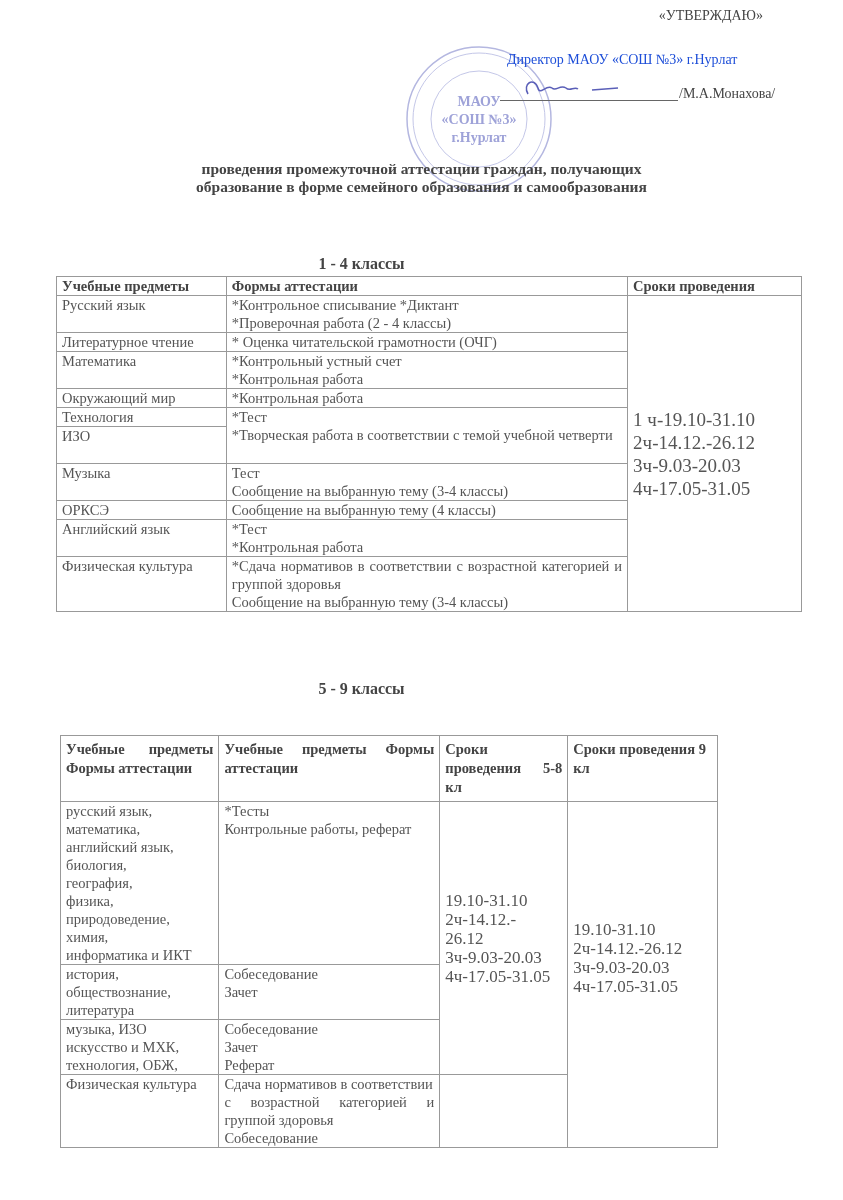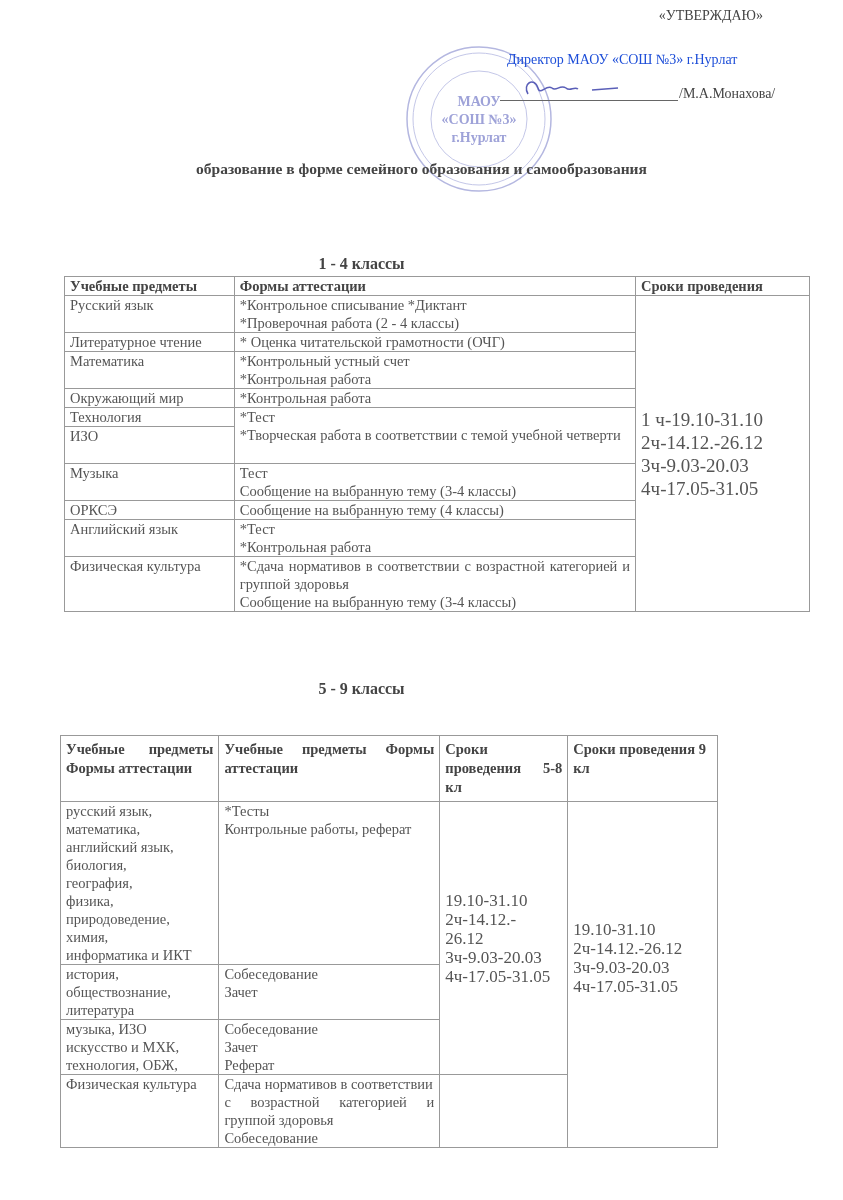--- a/index.html
+++ b/index.html
@@ -42,26 +42,27 @@
 
 <div class="director">Директор МАОУ «СОШ №3» г.Нурлат</div>
 <div class="signline"></div>
 <svg class="signature" width="110" height="30">
   <path d="M8 20 C2 10, 14 2, 18 14 C20 22, 26 10, 32 14 C36 18, 40 10, 46 14 C50 18, 54 12, 58 15" fill="none" stroke="#5a5fb8" stroke-width="1.5"></path>
   <path d="M72 16 L98 14" fill="none" stroke="#5a5fb8" stroke-width="1.5"></path>
 </svg>
 <div class="signname">/М.А.Монахова/</div>
 
 <div class="title-block">
+  <div class="t2">проведения  промежуточной аттестации граждан, получающих</div>
   <div class="t2">образование в форме семейного образования и самообразования</div>
 </div>
 
 <div class="caption" style="top:255px;">1 - 4 классы</div>
 
-<table class="t1" style="left:64px; top:276px; width:746px;">
+<table class="t1" style="left:56px; top:276px; width:746px;">
   <colgroup>
       <col style="width:170px">
       <col style="width:402px">
       <col style="width:174px">
     </colgroup>
   <thead>
     <tr>
       <th>Учебные предметы</th>
       <th>Формы аттестации</th>
       <th>Сроки проведения</th>

